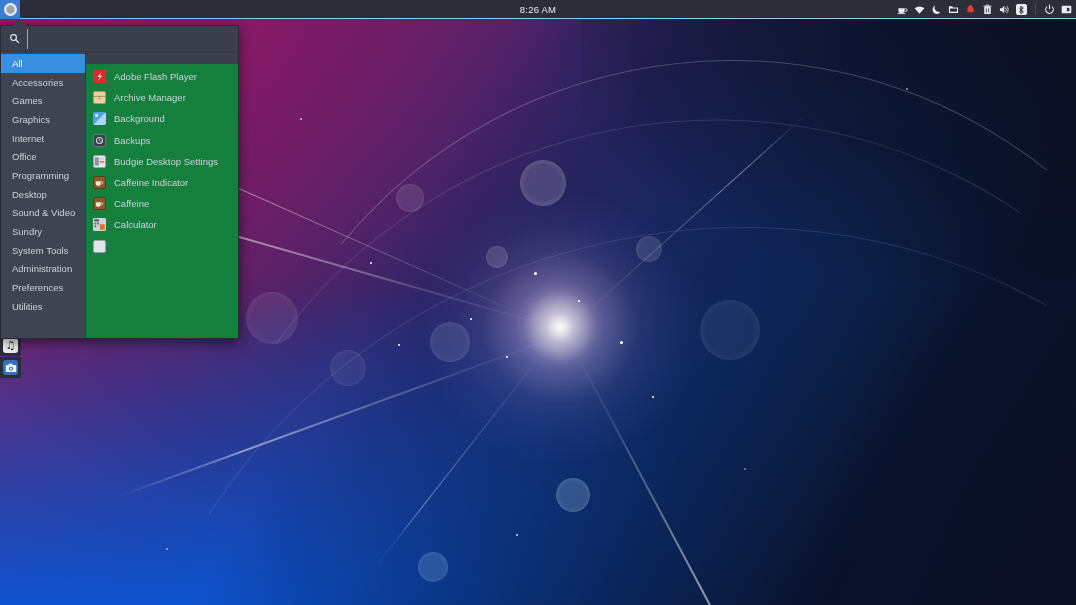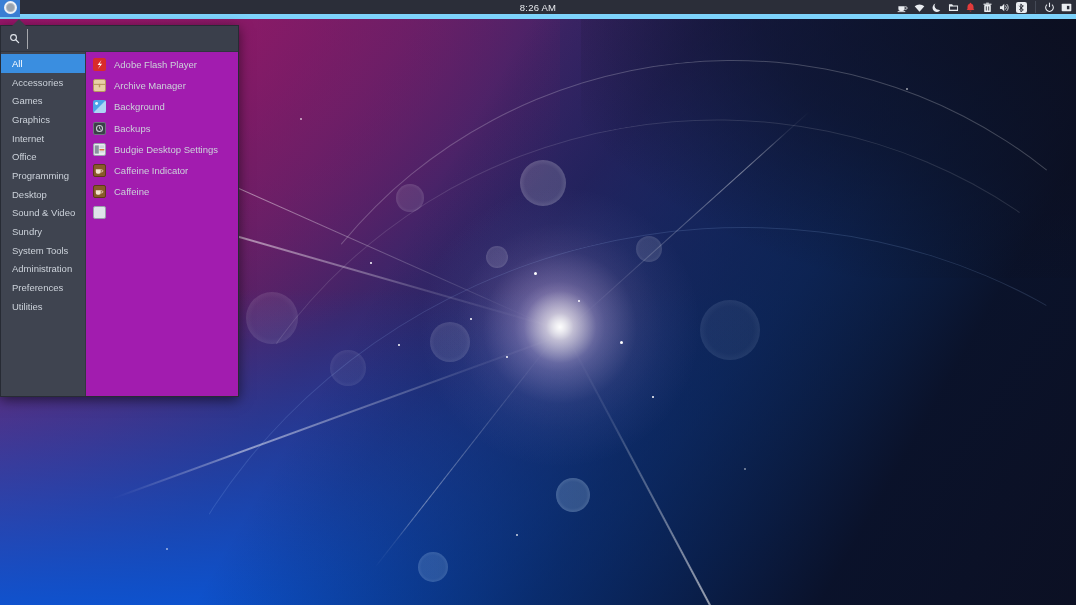--- a/index.html
+++ b/index.html
@@ -55,21 +55,21 @@
     border:1px solid rgba(255,255,255,0.16);
     border-color:rgba(255,255,255,0.30) transparent transparent transparent;
   }
   .bokeh { border-radius:50%; }
   .spark { border-radius:50%; background:#fff; }
 
   
   #panel {
     position:absolute; left:0; top:0; width:1076px; height:19px;
     background:#2b2e39;
-    border-bottom:5px solid #7dd3fc;
+    border-bottom:1px solid #7dd3fc;
     display:flex; align-items:center;
     z-index:40;
   }
   #menu-button {
     width:20px; height:19px; background:#3a7fd5;
     display:flex; align-items:center; justify-content:center;
     cursor:pointer; flex:0 0 auto;
   }
   .budgie-glyph {
     width:13px; height:13px; border-radius:50%;
@@ -81,21 +81,21 @@
     color:#e8eaee; font-size:9.5px; letter-spacing:0.2px;
     position:absolute; left:50%; transform:translateX(-50%);
     white-space:nowrap; font-family:"Liberation Sans", sans-serif;
   }
   #tray { display:flex; align-items:center; gap:6px; margin-right:4px; }
   .tray-icon { width:11px; height:11px; display:block; cursor:pointer; }
   .tray-sep { width:1px; height:12px; background:#454a57; margin:0 2px; }
 
   
   #app-menu {
-    position:absolute; left:0; top:25px; width:239px; height:372px;
+    position:absolute; left:0; top:25px; width:239px; height:314px;
     background:#3a3f4b;
     border:1px solid #272b34;
     box-shadow:0 3px 12px rgba(0,0,0,0.55);
     z-index:50; display:flex; flex-direction:column; overflow:hidden;
   }
   #menu-tail {
     position:absolute; left:12px; top:19px; width:0; height:0;
     border-left:7px solid transparent; border-right:7px solid transparent;
     border-bottom:7px solid #3a3f4b; z-index:51;
   }
@@ -119,22 +119,23 @@
     border-right:1px solid #33373f; padding-top:2px; overflow:hidden;
   }
   .cat {
     height:18.7px; display:flex; align-items:center; padding-left:11px;
     color:#ccd2da; font-size:9.5px; font-family:"Liberation Sans", sans-serif;
     cursor:pointer; white-space:nowrap;
   }
   .cat.active { background:#3a8ee0; color:#ffffff; }
 
   #app-list {
-    flex:1 1 auto; background:#a21caf; overflow:hidden; padding-top:2px;
+    flex:1 1 auto; background:#15803d; overflow:hidden; padding-top:2px;
     position:relative;
+    margin-top:12px;
   }
   .app {
     height:21.2px; display:flex; align-items:center; padding-left:7px;
     cursor:pointer; white-space:nowrap;
   }
   .app-ico {
     width:13px; height:13px; flex:0 0 13px; margin-right:8px;
     border-radius:2px; position:relative;
     display:flex; align-items:center; justify-content:center;
     font-size:8px; color:#fff; font-weight:bold; overflow:hidden;
@@ -411,20 +412,33 @@
         <div class="app">
           <span class="app-ico" style="background:#8a5a2b; border:1px solid #5d3a18;">
             <svg width="13" height="13" viewBox="0 0 16 16">
                 <path d="M2.6 6h7.2v4.2a2.6 2.6 0 0 1-2.6 2.6H5.2a2.6 2.6 0 0 1-2.6-2.6z" fill="#f2e3cf"></path>
                 <path d="M9.8 7h1.6a1.5 1.5 0 0 1 0 3h-1.6" fill="none" stroke="#f2e3cf" stroke-width="1.1"></path>
               </svg>
           </span>
           <span class="app-label">Caffeine</span>
         </div>
 
+        <div class="app">
+          <span class="app-ico" style="background:#d6dae1;">
+            <svg width="13" height="13" viewBox="0 0 16 16">
+                <rect x="0" y="0" width="16" height="16" fill="#ced3da"></rect>
+                <rect x="1.6" y="1.6" width="5.6" height="2.6" fill="#4c525c"></rect>
+                <rect x="1.6" y="5.6" width="2.4" height="2.4" fill="#6b7380"></rect>
+                <rect x="5" y="5.6" width="2.4" height="2.4" fill="#6b7380"></rect>
+                <rect x="1.6" y="9" width="2.4" height="2.4" fill="#6b7380"></rect>
+                <rect x="8.4" y="7.6" width="6" height="6.8" fill="#e8711f"></rect>
+              </svg>
+          </span>
+          <span class="app-label">Calculator</span>
+        </div>
 
 
         <div class="app">
           <span class="app-ico" style="background:#dfe4ea; border:1px solid #9aa1ad;"></span>
           <span class="app-label"></span>
         </div>
 
       </div>
     </div>
   </div>

